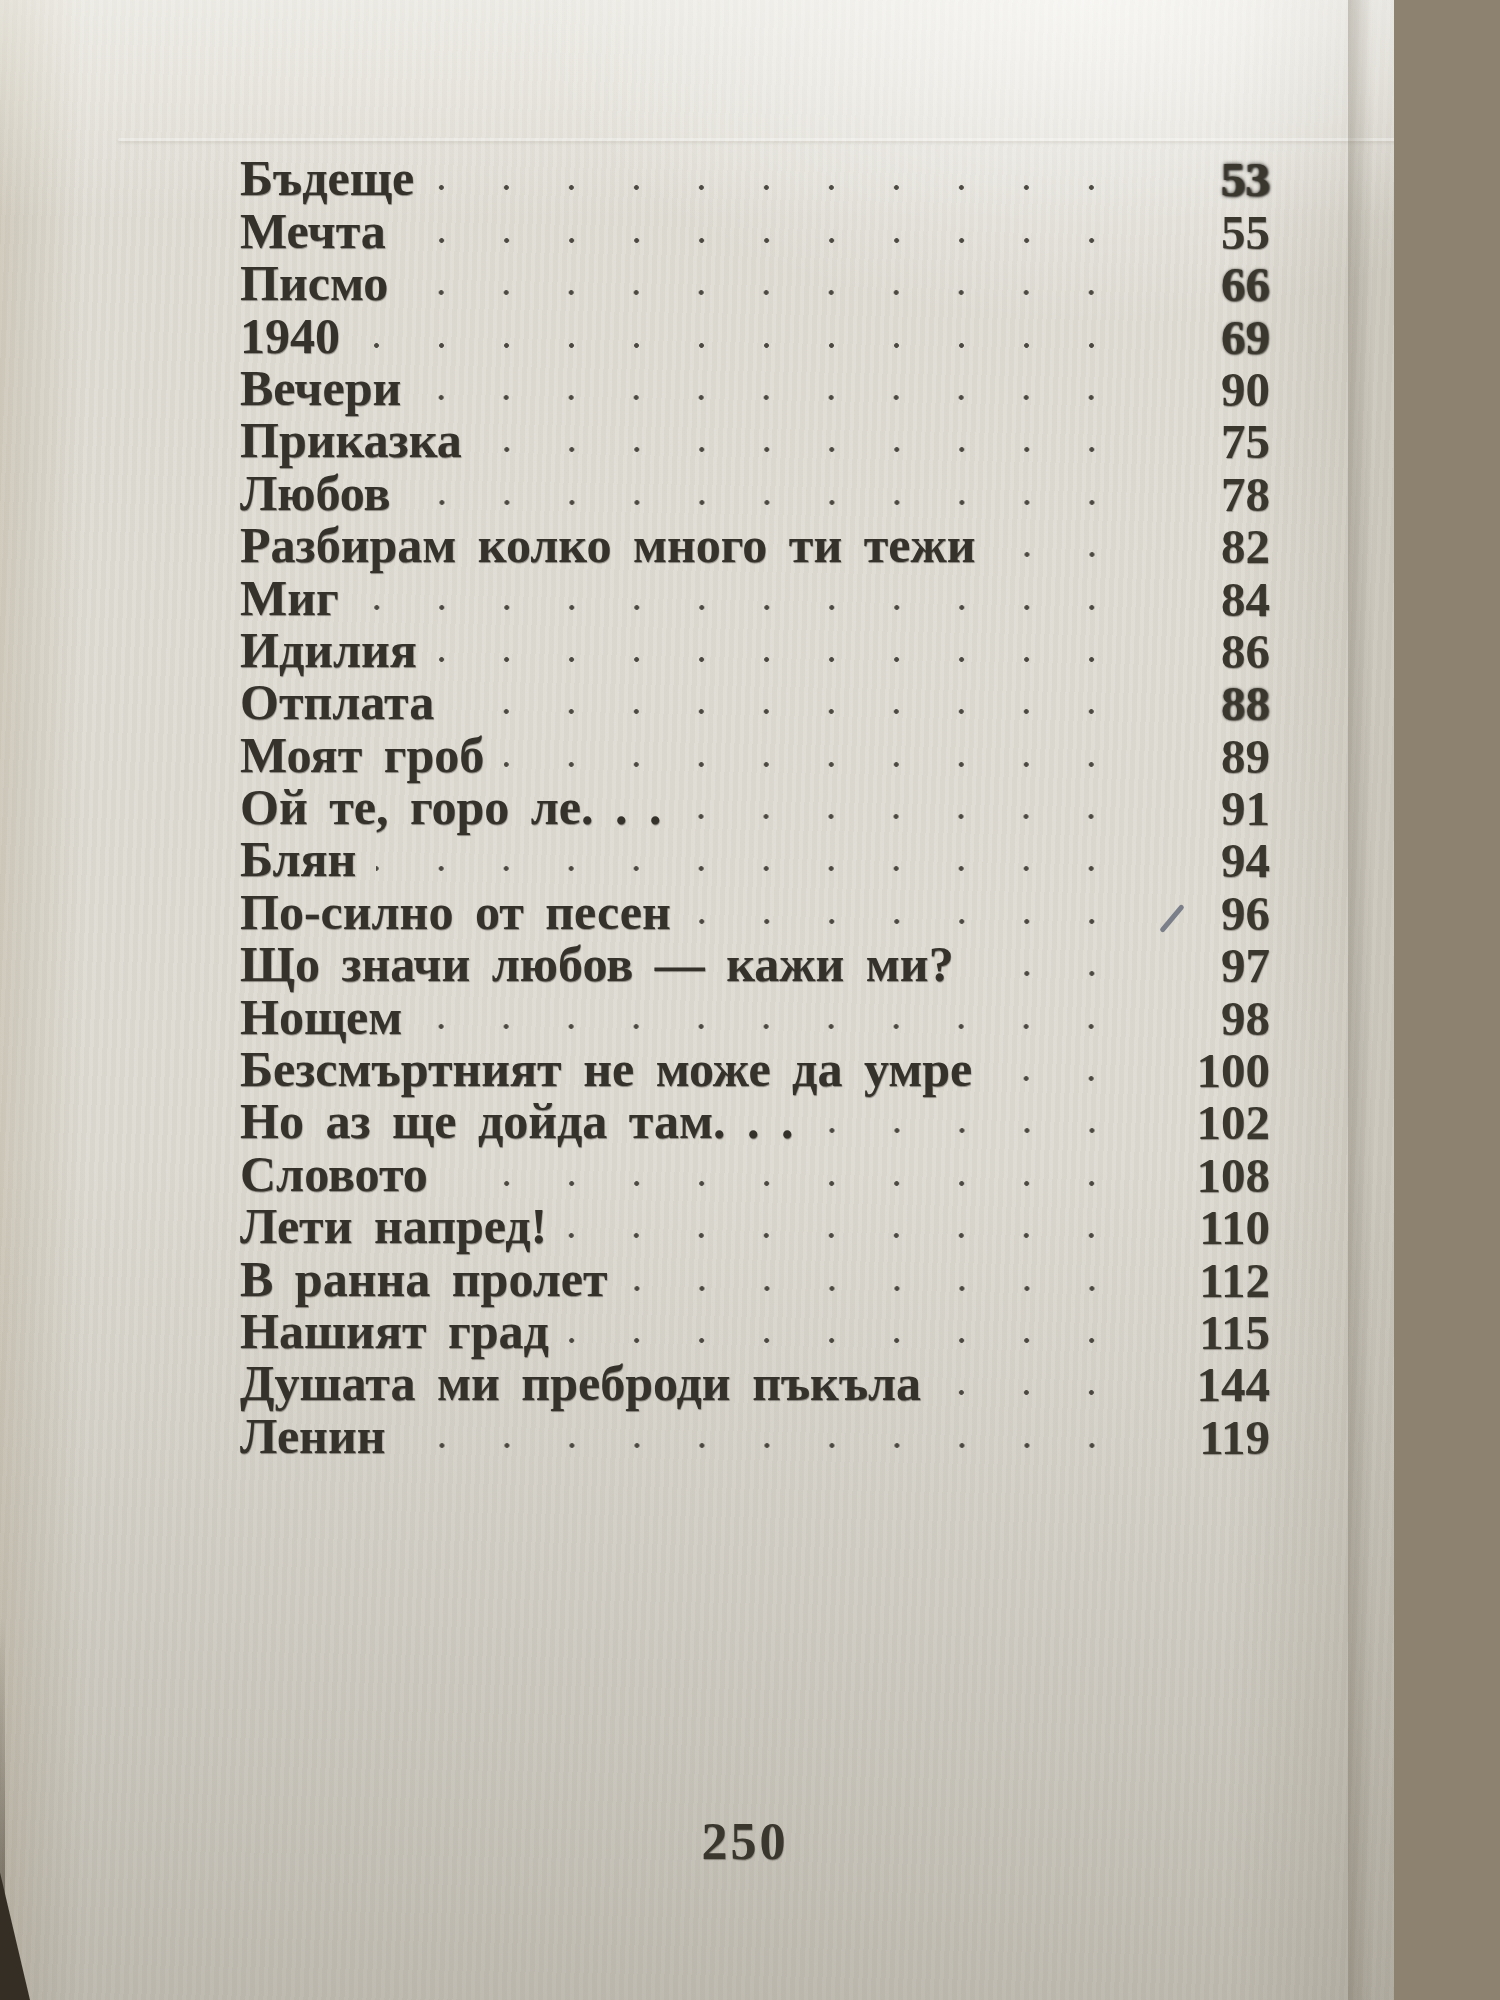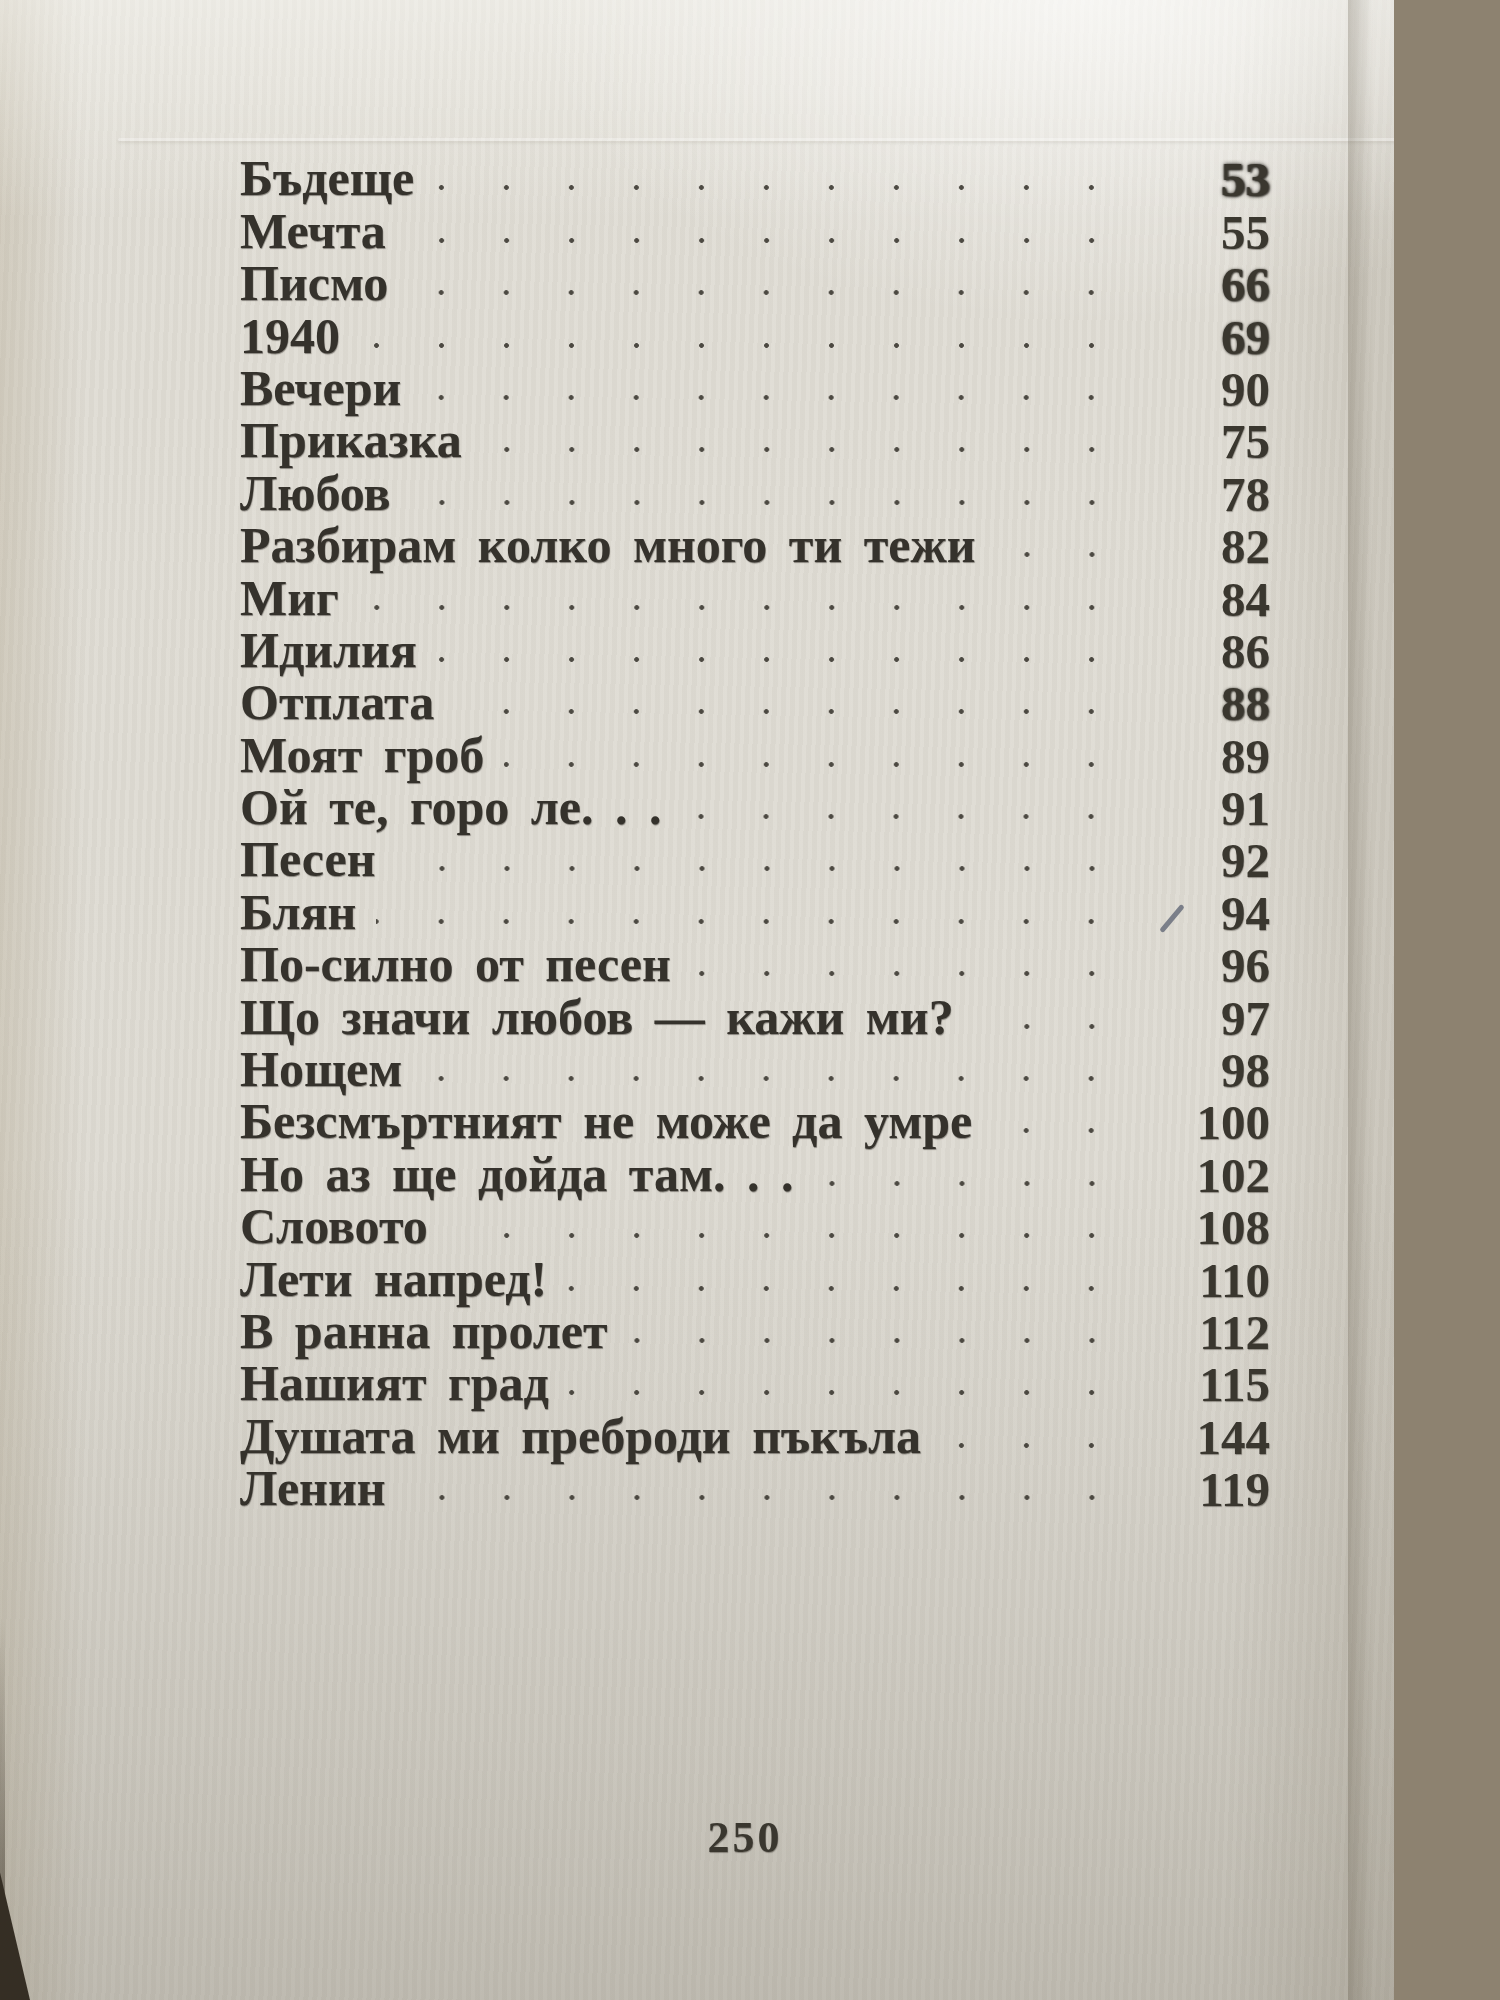--- a/index.html
+++ b/index.html
@@ -51,21 +51,21 @@
   }
   .row:nth-child(1) .num {          
     text-shadow:0 0 4px rgba(45,42,36,0.95), 1.5px 1px 2px rgba(45,42,36,0.85), -1px 0 1px rgba(45,42,36,0.6);
   }
   .row:nth-child(3) .num, .row:nth-child(4) .num, .row:nth-child(11) .num {
     text-shadow:0 0 2.5px rgba(48,45,39,0.8), 1px 1px 1.5px rgba(48,45,39,0.7);
   }
 
   .footer {
     position:absolute; left:30px; width:1430px; top:1812px; text-align:center;
-    font-size:44px; font-weight:bold; color:#3a372f; letter-spacing:3px;
+    font-size:52px; font-weight:bold; color:#3a372f; letter-spacing:3px;
     text-shadow:0.5px 0.8px 1px rgba(58,54,46,0.45);
   }
 
   
   .pen-mark {
     position:absolute; left:1155px; top:916px; width:34px; height:5px;
     background:#596070; border-radius:3px; opacity:0.75;
     transform:rotate(-50deg);
   }
   .corner-shadow {
@@ -176,25 +176,20 @@
     <span class="leader"></span>
     <span class="num">89</span>
   </div>
 
   <div class="row">
     <span class="title">Ой те, горо ле. . .</span>
     <span class="leader"></span>
     <span class="num">91</span>
   </div>
 
-  <div class="row">
-    <span class="title">Песен</span>
-    <span class="leader"></span>
-    <span class="num">92</span>
-  </div>
 
   <div class="row">
     <span class="title">Блян</span>
     <span class="leader"></span>
     <span class="num">94</span>
   </div>
 
   <div class="row">
     <span class="title">По-силно от песен</span>
     <span class="leader"></span>

